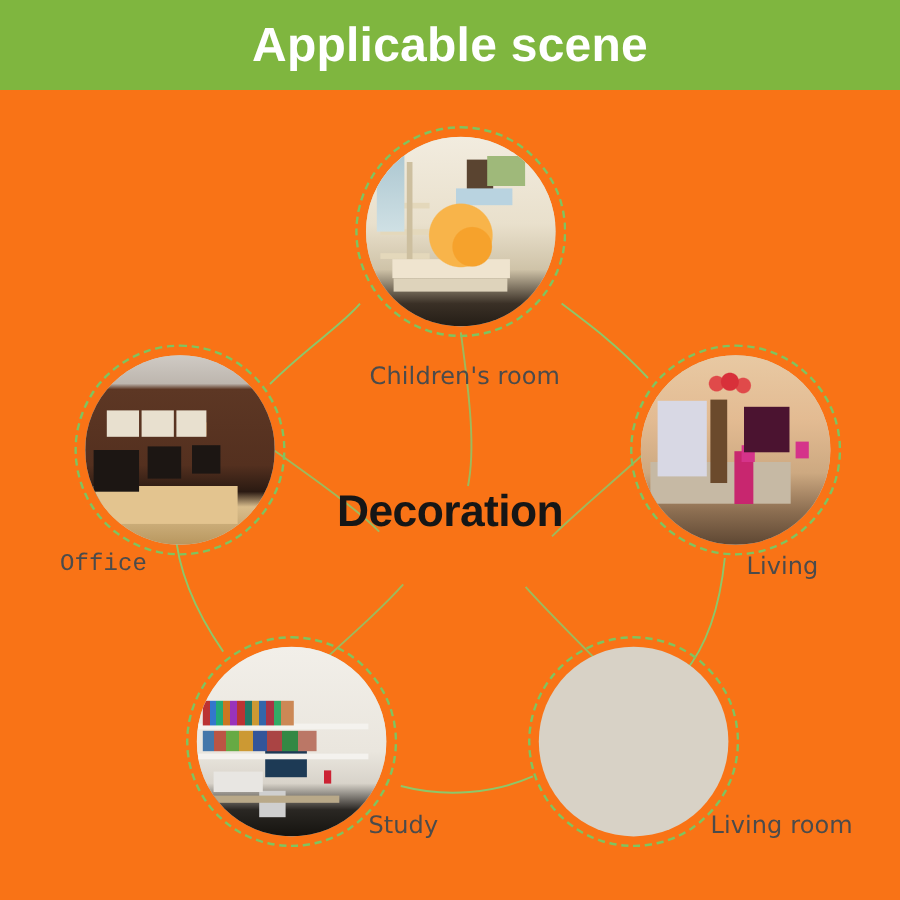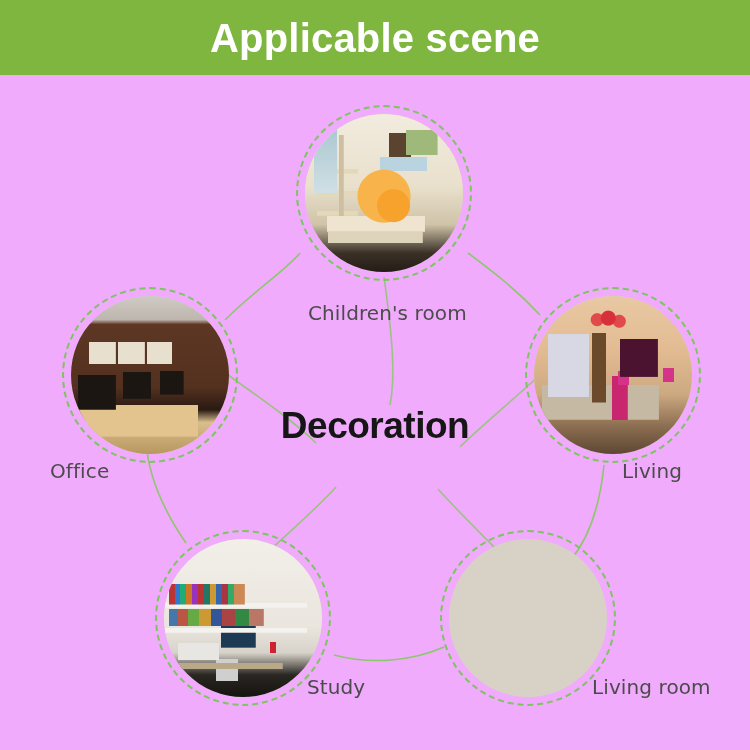--- a/index.html
+++ b/index.html
@@ -5,21 +5,21 @@
   * { box-sizing: border-box; margin: 0; padding: 0; }
   html, body {
     width: 750px; height: 750px;
     background: #ffffff;
     font-family: "Liberation Sans", sans-serif;
     overflow: hidden;
   }
   #page {
     position: relative;
     width: 750px; height: 750px;
-    background: #f0abfc;
+    background: #f97316;
     padding-left: 16px;
   }
 
   
   .banner {
     position: absolute;
     left: 0; top: 0;
     width: 750px; height: 75px;
     background: #7fb63f;
     display: flex;
@@ -93,21 +93,21 @@
   }
 
   
   #node-children { left: 296px; top: 30px; }
   #node-children .node-label { left: 12px; top: 196px; }
 
   #node-bedroom  { left: 525px; top: 212px; }
   #node-bedroom  .node-label { left: 97px; top: 172px; }
 
   #node-office   { left: 62px;  top: 212px; }
-  #node-office   .node-label { left: -12px; top: 172px; }
+  #node-office   .node-label { left: -12px; top: 172px; font-family: Liberation Mono, monospace; }
 
   #node-study    { left: 155px; top: 455px; text-align: right; }
   #node-study    .node-label { left: 152px; top: 145px; }
 
   #node-living   { left: 440px; top: 455px; }
   #node-living   .node-label { left: 152px; top: 145px; }
 
   
 
   

